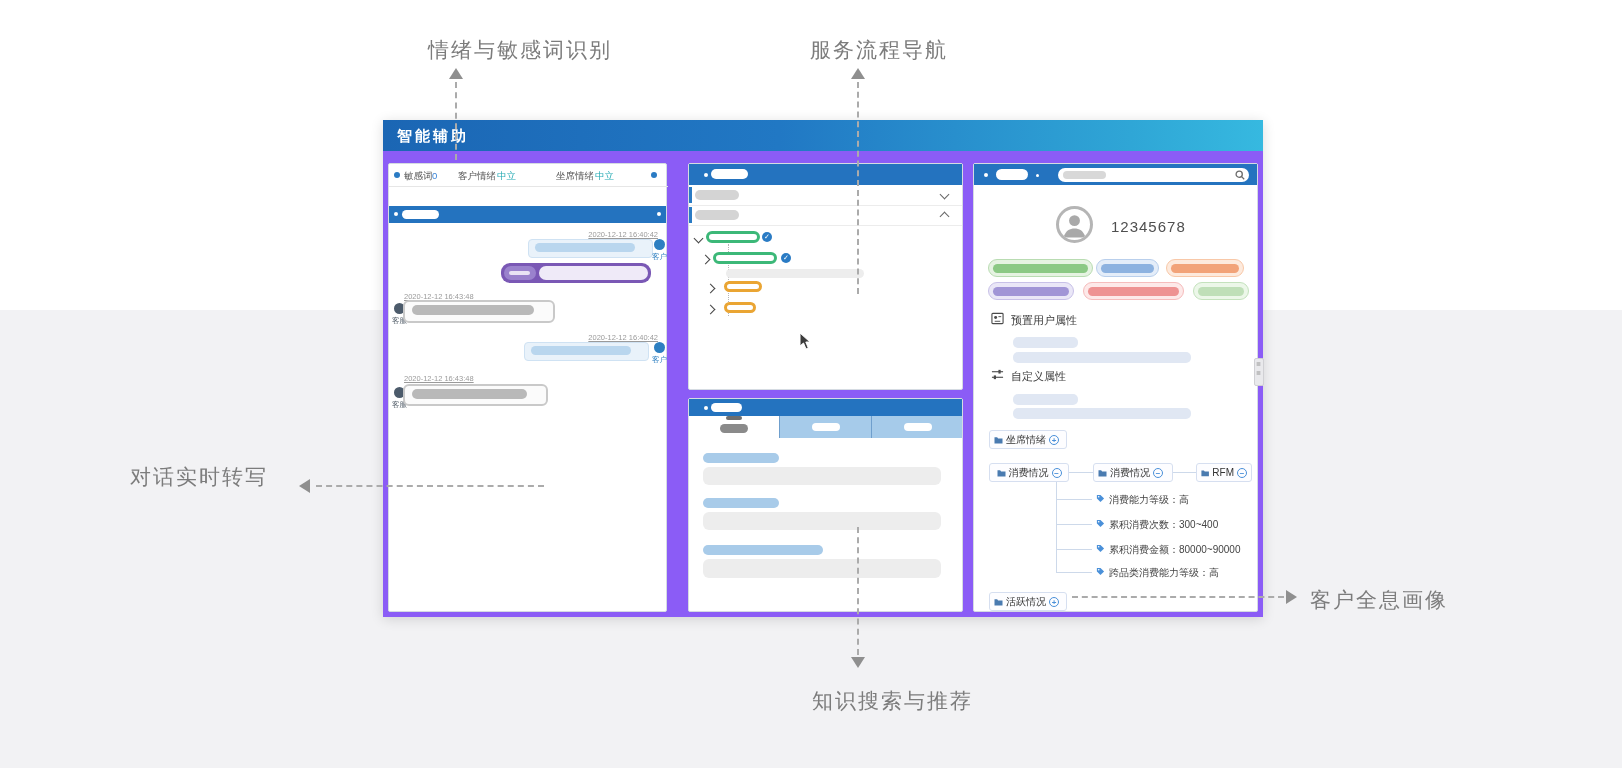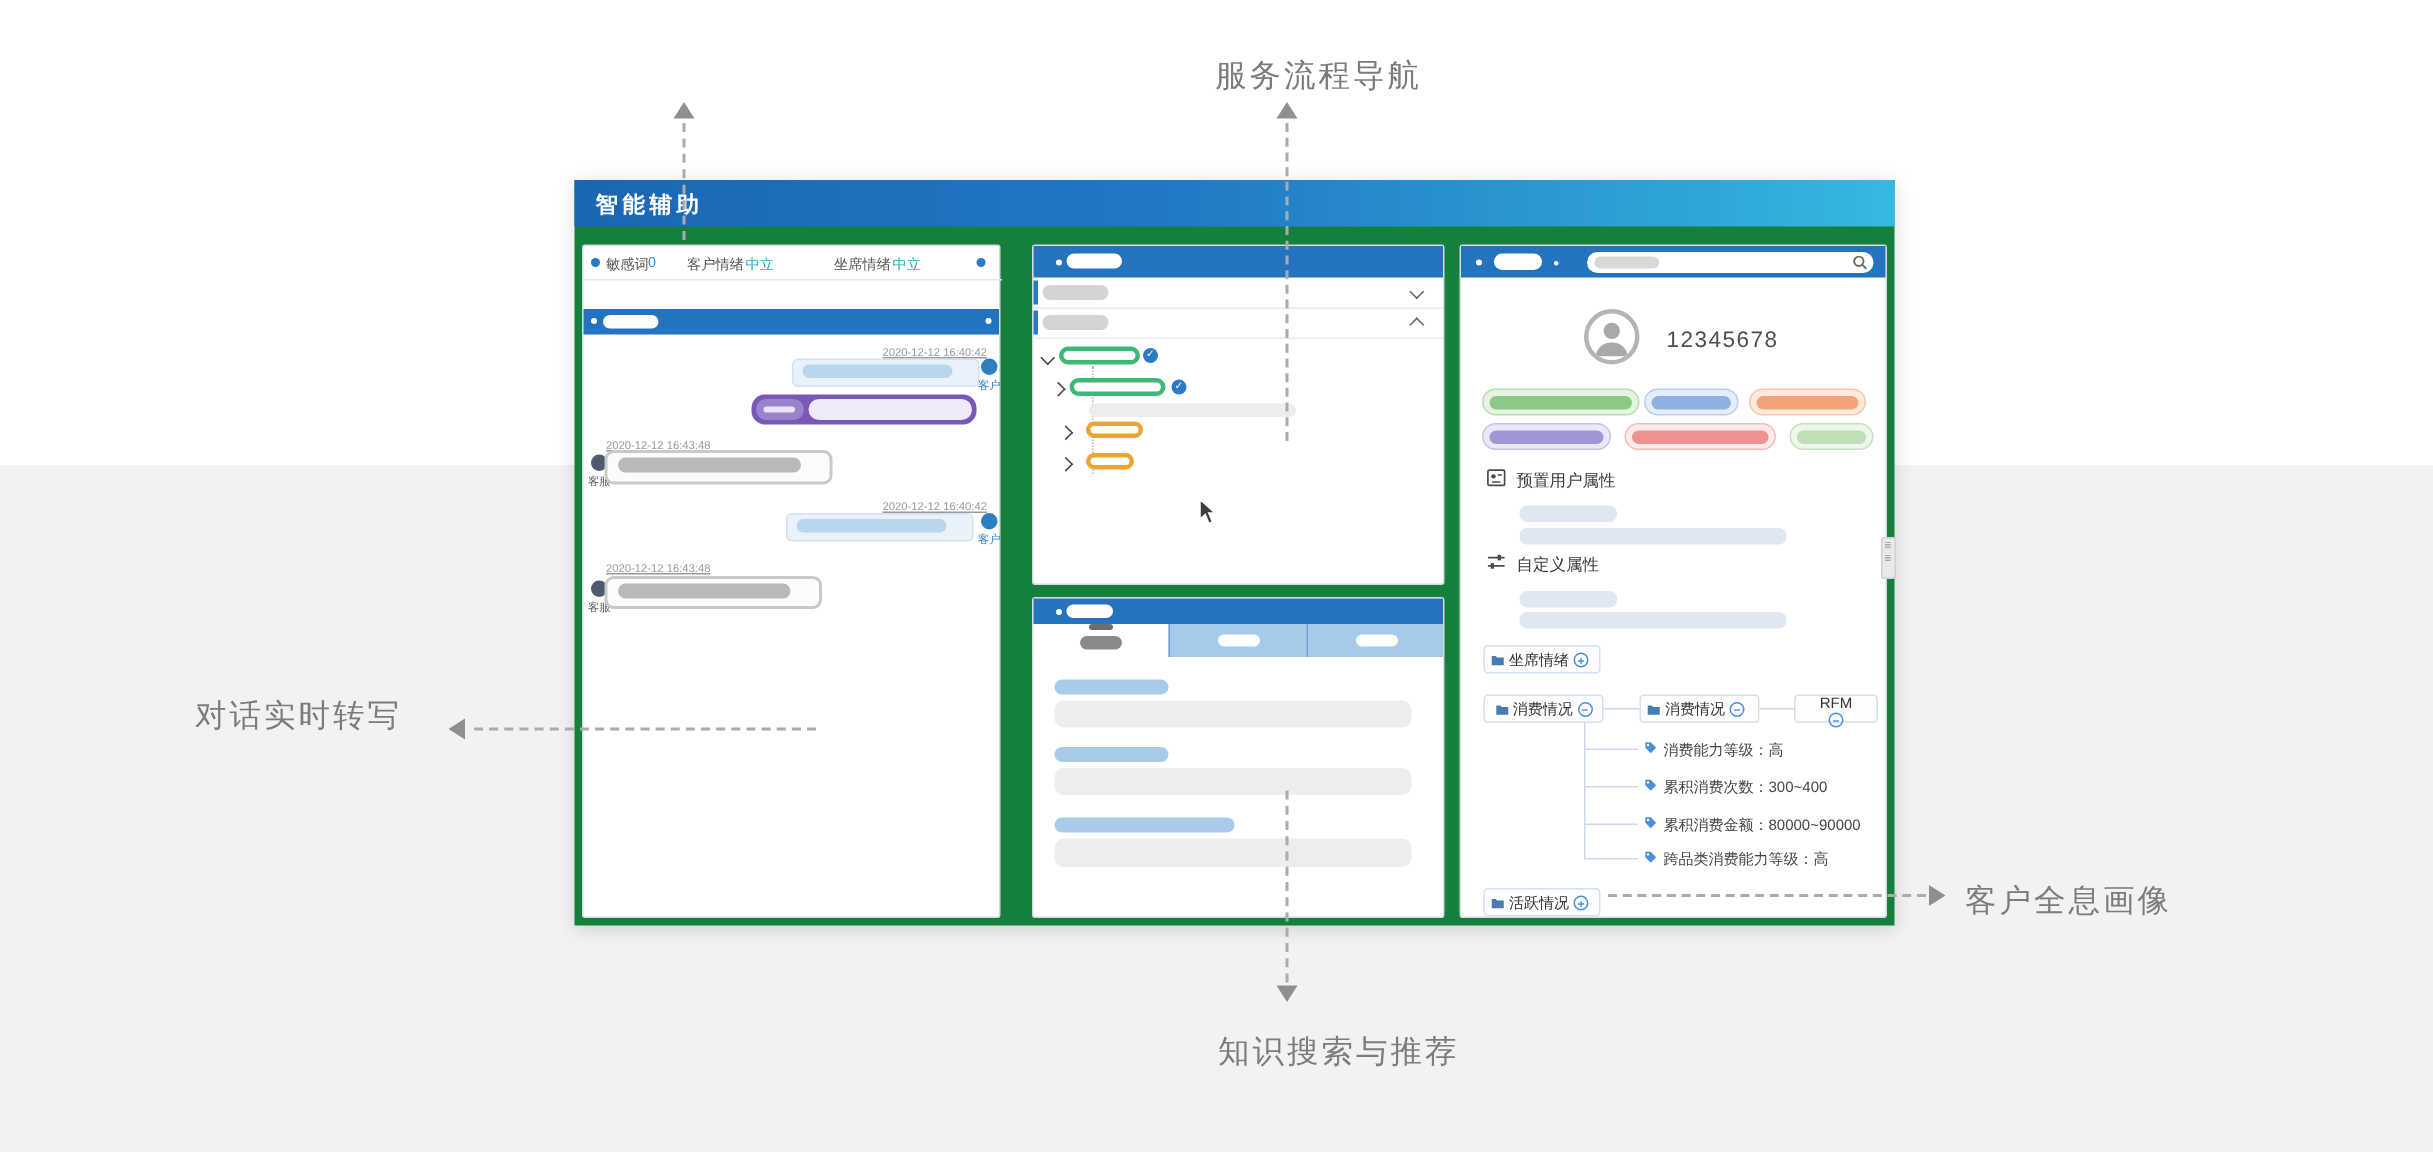--- a/index.html
+++ b/index.html
@@ -12,21 +12,21 @@
   .callout{position:absolute;font-size:21px;letter-spacing:2px;color:#7c7c7c;z-index:6;white-space:nowrap;}
   .dash-v{position:absolute;width:0;border-left:2px dashed #ababab;z-index:5;}
   .dash-h{position:absolute;height:0;border-top:2px dashed #ababab;z-index:5;}
   .tri{position:absolute;width:0;height:0;z-index:5;}
   .tri-up{border-left:7px solid transparent;border-right:7px solid transparent;border-bottom:11px solid #8f8f8f;}
   .tri-down{border-left:7px solid transparent;border-right:7px solid transparent;border-top:11px solid #8f8f8f;}
   .tri-left{border-top:7px solid transparent;border-bottom:7px solid transparent;border-right:11px solid #8f8f8f;}
   .tri-right{border-top:7px solid transparent;border-bottom:7px solid transparent;border-left:11px solid #8f8f8f;}
 
   
-  .window{position:absolute;left:383px;top:120px;width:880px;height:497px;background:#15803d;
+  .window{position:absolute;left:383px;top:120px;width:880px;height:497px;background:#8b5cf6;
           box-shadow:0 2px 12px rgba(0,0,0,.14);z-index:1;}
   .titlebar{position:absolute;left:0;top:0;width:880px;height:31px;
             background:linear-gradient(90deg,#1b66b4,#2178c4 45%,#2fa6d6 85%,#36b9e0);}
   .title{position:absolute;left:14px;top:7px;color:#fff;font-size:15px;font-weight:bold;letter-spacing:3px;}
   .panel{position:absolute;background:#fff;border:1px solid #d5dbe2;border-radius:2px;box-sizing:border-box;}
   .phead{position:absolute;left:0;top:0;right:0;height:21px;background:#2473bf;}
   .wdot{position:absolute;width:4px;height:4px;border-radius:50%;background:#fff;}
   .wpill{position:absolute;background:#fff;border-radius:6px;}
   .gpill{position:absolute;background:#d4d4d4;border-radius:6px;}
   .skel{position:absolute;background:#ededed;border-radius:6px;}
@@ -95,20 +95,21 @@
   .handle i::before{content:"\2263";}
   .searchbox{position:absolute;background:#fff;border-radius:7px;}
   svg{display:block;}
 </style>
 </head>
 <body>
 
 <div class="stage">
   <div class="band"></div>
 
+  <div class="callout" style="left:428px;top:36px;">情绪与敏感词识别</div>
   <div class="tri tri-up" style="left:449px;top:68px;"></div>
   <div class="dash-v" style="left:455px;top:82px;height:78px;"></div>
 
   <div class="callout" style="left:810px;top:36px;">服务流程导航</div>
   <div class="tri tri-up" style="left:851px;top:68px;"></div>
   <div class="dash-v" style="left:857px;top:82px;height:212px;"></div>
 
   <div class="callout" style="left:130px;top:463px;">对话实时转写</div>
   <div class="tri tri-left" style="left:299px;top:479px;"></div>
   <div class="dash-h" style="left:316px;top:485px;width:228px;"></div>
@@ -330,21 +331,21 @@
       </span>
       <span class="tline" style="left:95px;top:308px;width:24px;height:1px;"></span>
       <span class="nbox" style="left:119px;top:299px;width:80px;">
         <svg width="9" height="8" viewBox="0 0 10 9">
             <path d="M0.5 1.5 h3 l1 1.2 h5 v5.8 h-9 Z" fill="#4a7bb0"></path>
           </svg>
         <span class="sp">消费情况</span>
         <span class="circ">−</span>
       </span>
       <span class="tline" style="left:199px;top:308px;width:23px;height:1px;"></span>
-      <span class="nbox" style="left:222px;top:299px;width:56px;flex-direction:column;">
+      <span class="nbox" style="left:222px;top:299px;width:56px;">
         <svg width="9" height="8" viewBox="0 0 10 9">
             <path d="M0.5 1.5 h3 l1 1.2 h5 v5.8 h-9 Z" fill="#4a7bb0"></path>
           </svg>
         <span class="sp">RFM</span>
         <span class="circ">−</span>
       </span>
 
       <span class="tline" style="left:82px;top:318px;width:1px;height:90px;"></span>
       <span class="tline" style="left:82px;top:335px;width:36px;height:1px;"></span>
       <span class="tline" style="left:82px;top:360px;width:36px;height:1px;"></span>

